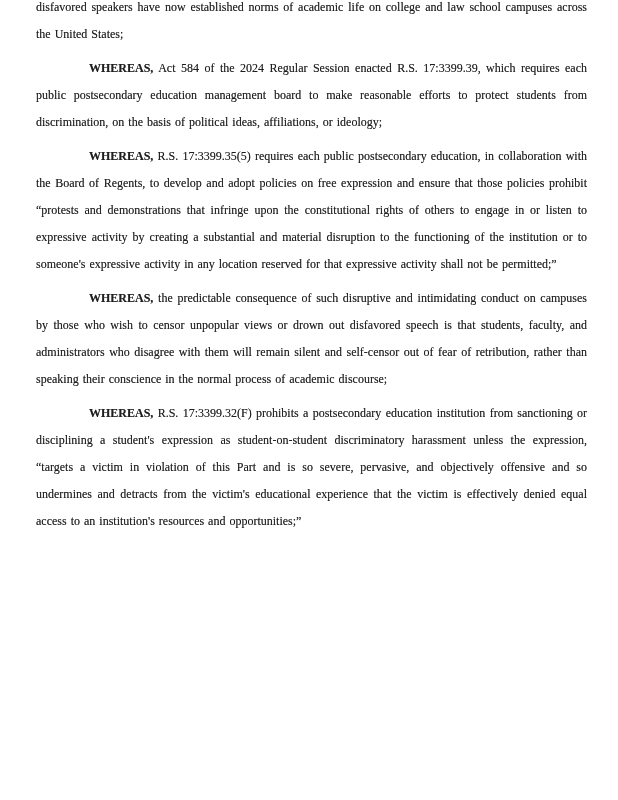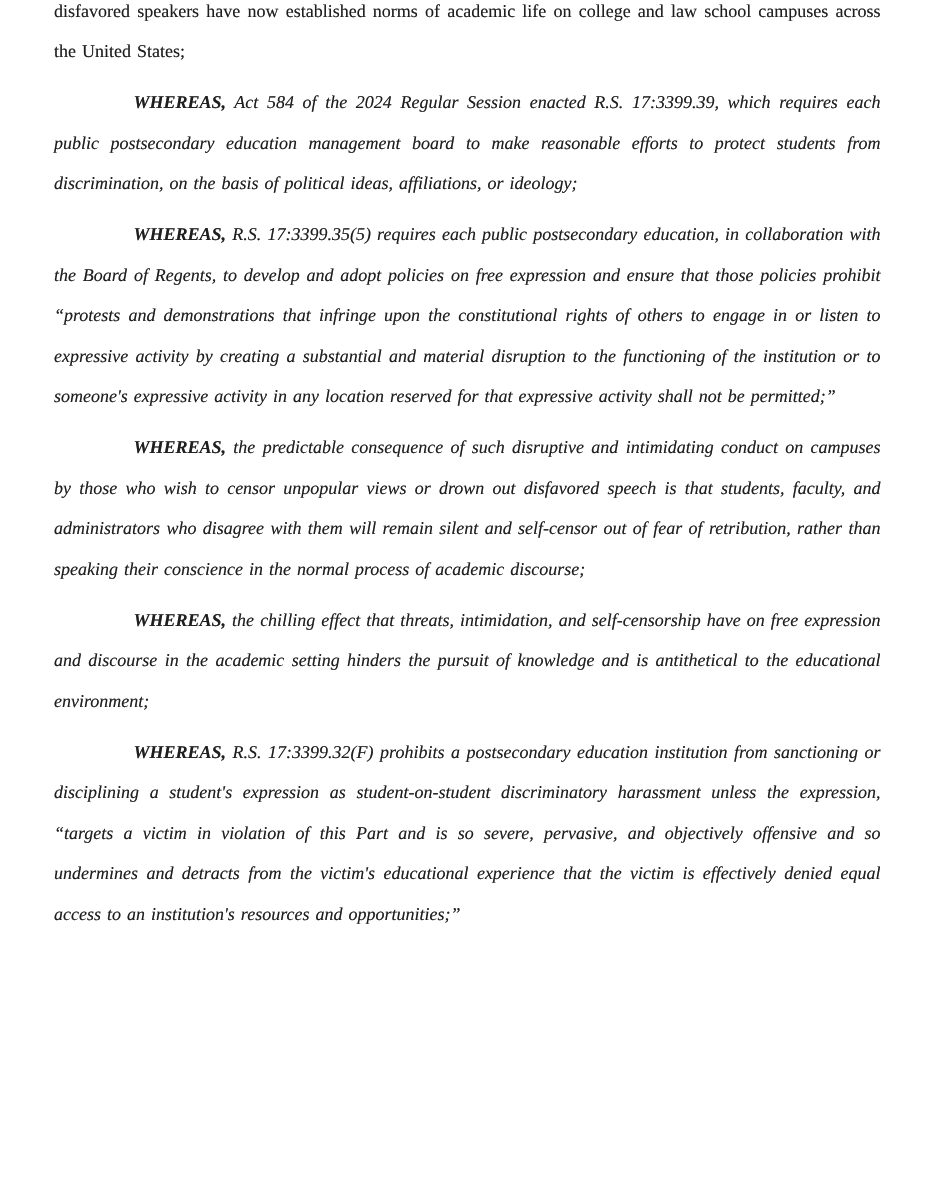--- a/index.html
+++ b/index.html
@@ -26,36 +26,34 @@
     font-size: 12px;
     line-height: 27px;
     text-align: justify;
     margin: 0 0 7px 0;
     word-spacing: 1px;
     
     text-shadow: 0 0 0.4px rgba(40,40,40,0.55);
   }
   .para.indent {
     text-indent: 53px;
-    font-style: italic;
   }
   .para .lead {
     font-weight: bold;
   }
 </style>
 </head>
 <body>
 
 <div class="page">
 
   <p class="para">disfavored speakers have now established norms of academic life on college and law school campuses across the United States;</p>
 
   <p class="para indent"><strong class="lead">WHEREAS,</strong><span> Act 584 of the 2024 Regular Session enacted R.S. 17:3399.39, which requires each public postsecondary education management board to make reasonable efforts to protect students from discrimination, on the basis of political ideas, affiliations, or ideology;</span></p>
 
   <p class="para indent"><strong class="lead">WHEREAS,</strong><span> R.S. 17:3399.35(5) requires each public postsecondary education, in collaboration with the Board of Regents, to develop and adopt policies on free expression and ensure that those policies prohibit “protests and demonstrations that infringe upon the constitutional rights of others to engage in or listen to expressive activity by creating a substantial and material disruption to the functioning of the institution or to someone's expressive activity in any location reserved for that expressive activity shall not be permitted;”</span></p>
 
   <p class="para indent"><strong class="lead">WHEREAS,</strong><span> the predictable consequence of such disruptive and intimidating conduct on campuses by those who wish to censor unpopular views or drown out disfavored speech is that students, faculty, and administrators who disagree with them will remain silent and self-censor out of fear of retribution, rather than speaking their conscience in the normal process of academic discourse;</span></p>
 
-  <p class="para indent"><strong class="lead">WHEREAS,</strong><span> the chilling effect that threats, intimidation, and self-censorship have on free expression and discourse in the academic setting hinders the pursuit of knowledge and is antithetical to the educational environment;</span></p>
 
   <p class="para indent"><strong class="lead">WHEREAS,</strong><span> R.S. 17:3399.32(F) prohibits a postsecondary education institution from sanctioning or disciplining a student's expression as student-on-student discriminatory harassment unless the expression, “targets a victim in violation of this Part and is so severe, pervasive, and objectively offensive and so undermines and detracts from the victim's educational experience that the victim is effectively denied equal access to an institution's resources and opportunities;”</span></p>
 
 </div>
 
 </body></html>

